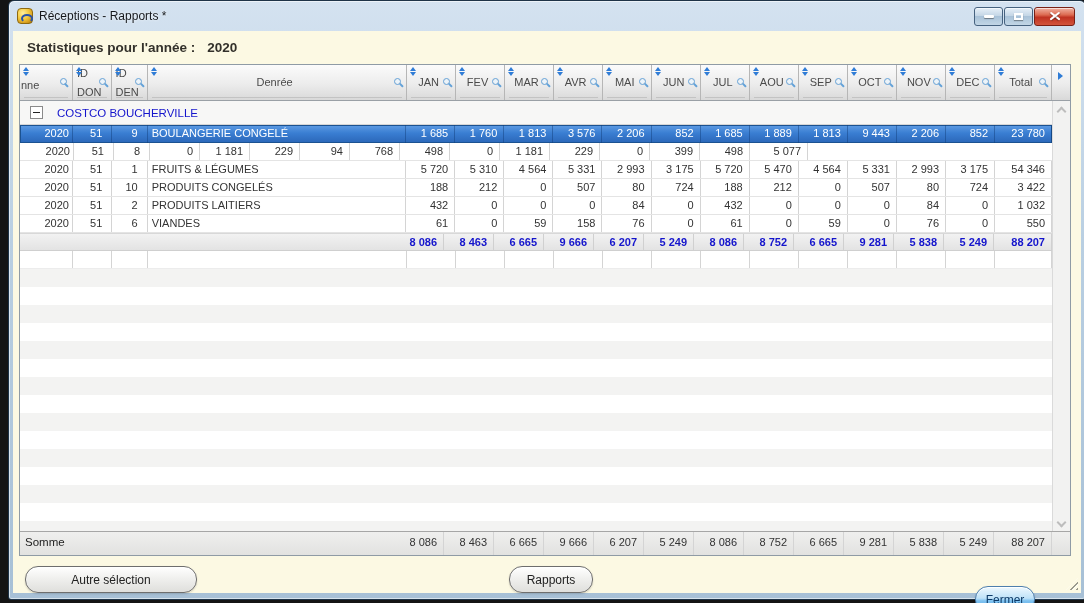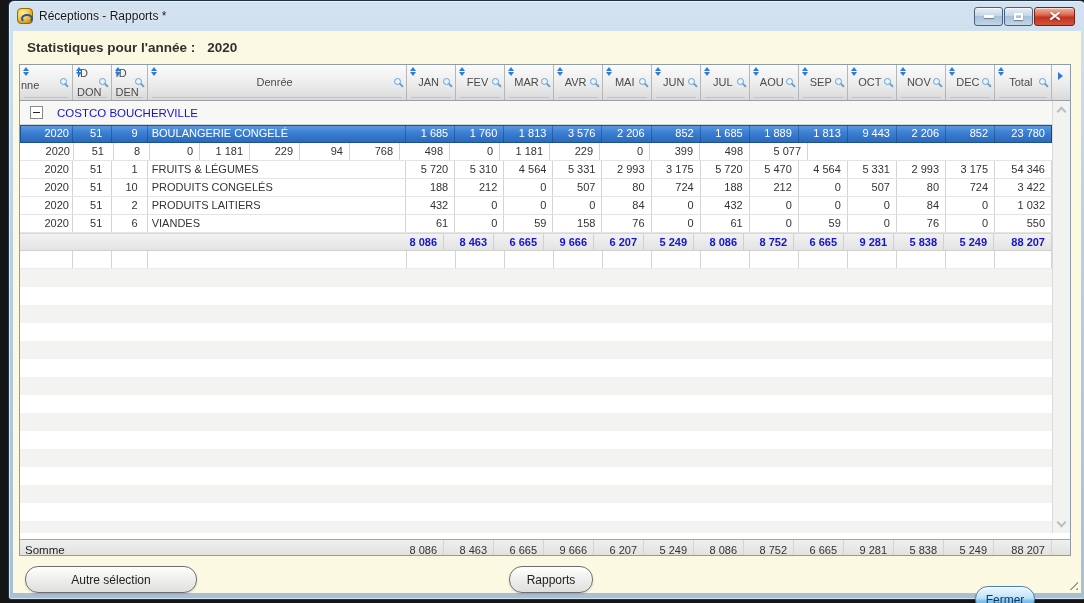--- a/index.html
+++ b/index.html
@@ -89,21 +89,21 @@
   .spacer18 { width:18px; border-right:none !important; }
   .empty-row { background:#fff; border-bottom:1px solid #ececec; }
   .filler { flex:1 1 auto; background:repeating-linear-gradient(180deg,#f3f3f2 0 18px,#ffffff 18px 36px); }
 
   .vscroll { position:absolute; top:36px; right:0; bottom:22px; width:18px; background:#f2f2f1; border-left:1px solid #dadada;
     display:flex; flex-direction:column; justify-content:space-between; align-items:center; padding:5px 0; }
   .chev { width:7px; height:7px; border-left:2px solid #bdbdbd; border-top:2px solid #bdbdbd; }
   .chev.up { transform:rotate(45deg); margin-top:2px; }
   .chev.down { transform:rotate(225deg); margin-bottom:2px; }
 
-  .somme-row { position:absolute; left:0; right:0; bottom:0; height:16px; display:flex;
+  .somme-row { position:absolute; left:0; right:0; bottom:0; height:24px; display:flex;
     background:linear-gradient(180deg,#efefee,#e2e2e0); border-top:1px solid #a6a6a6; }
   .somme-row .td { line-height:21px; }
   .somme-label { width:374px; padding-left:5px; font-size:11.5px; color:#222; border-right:none !important; }
 
   
   .pill { position:absolute; top:535px; height:27px; border-radius:13px; font-size:12px; color:#222;
     font-family:"Liberation Sans","DejaVu Sans",sans-serif;
     border:1px solid #6e6e6e; background:linear-gradient(180deg,#ffffff 0%,#f0f0ee 45%,#dfdfdc 100%);
     box-shadow:inset 0 1px 0 #fff, 0 1px 2px rgba(0,0,0,.15); cursor:default; }
   .btn-autre { left:12px; width:172px; }

